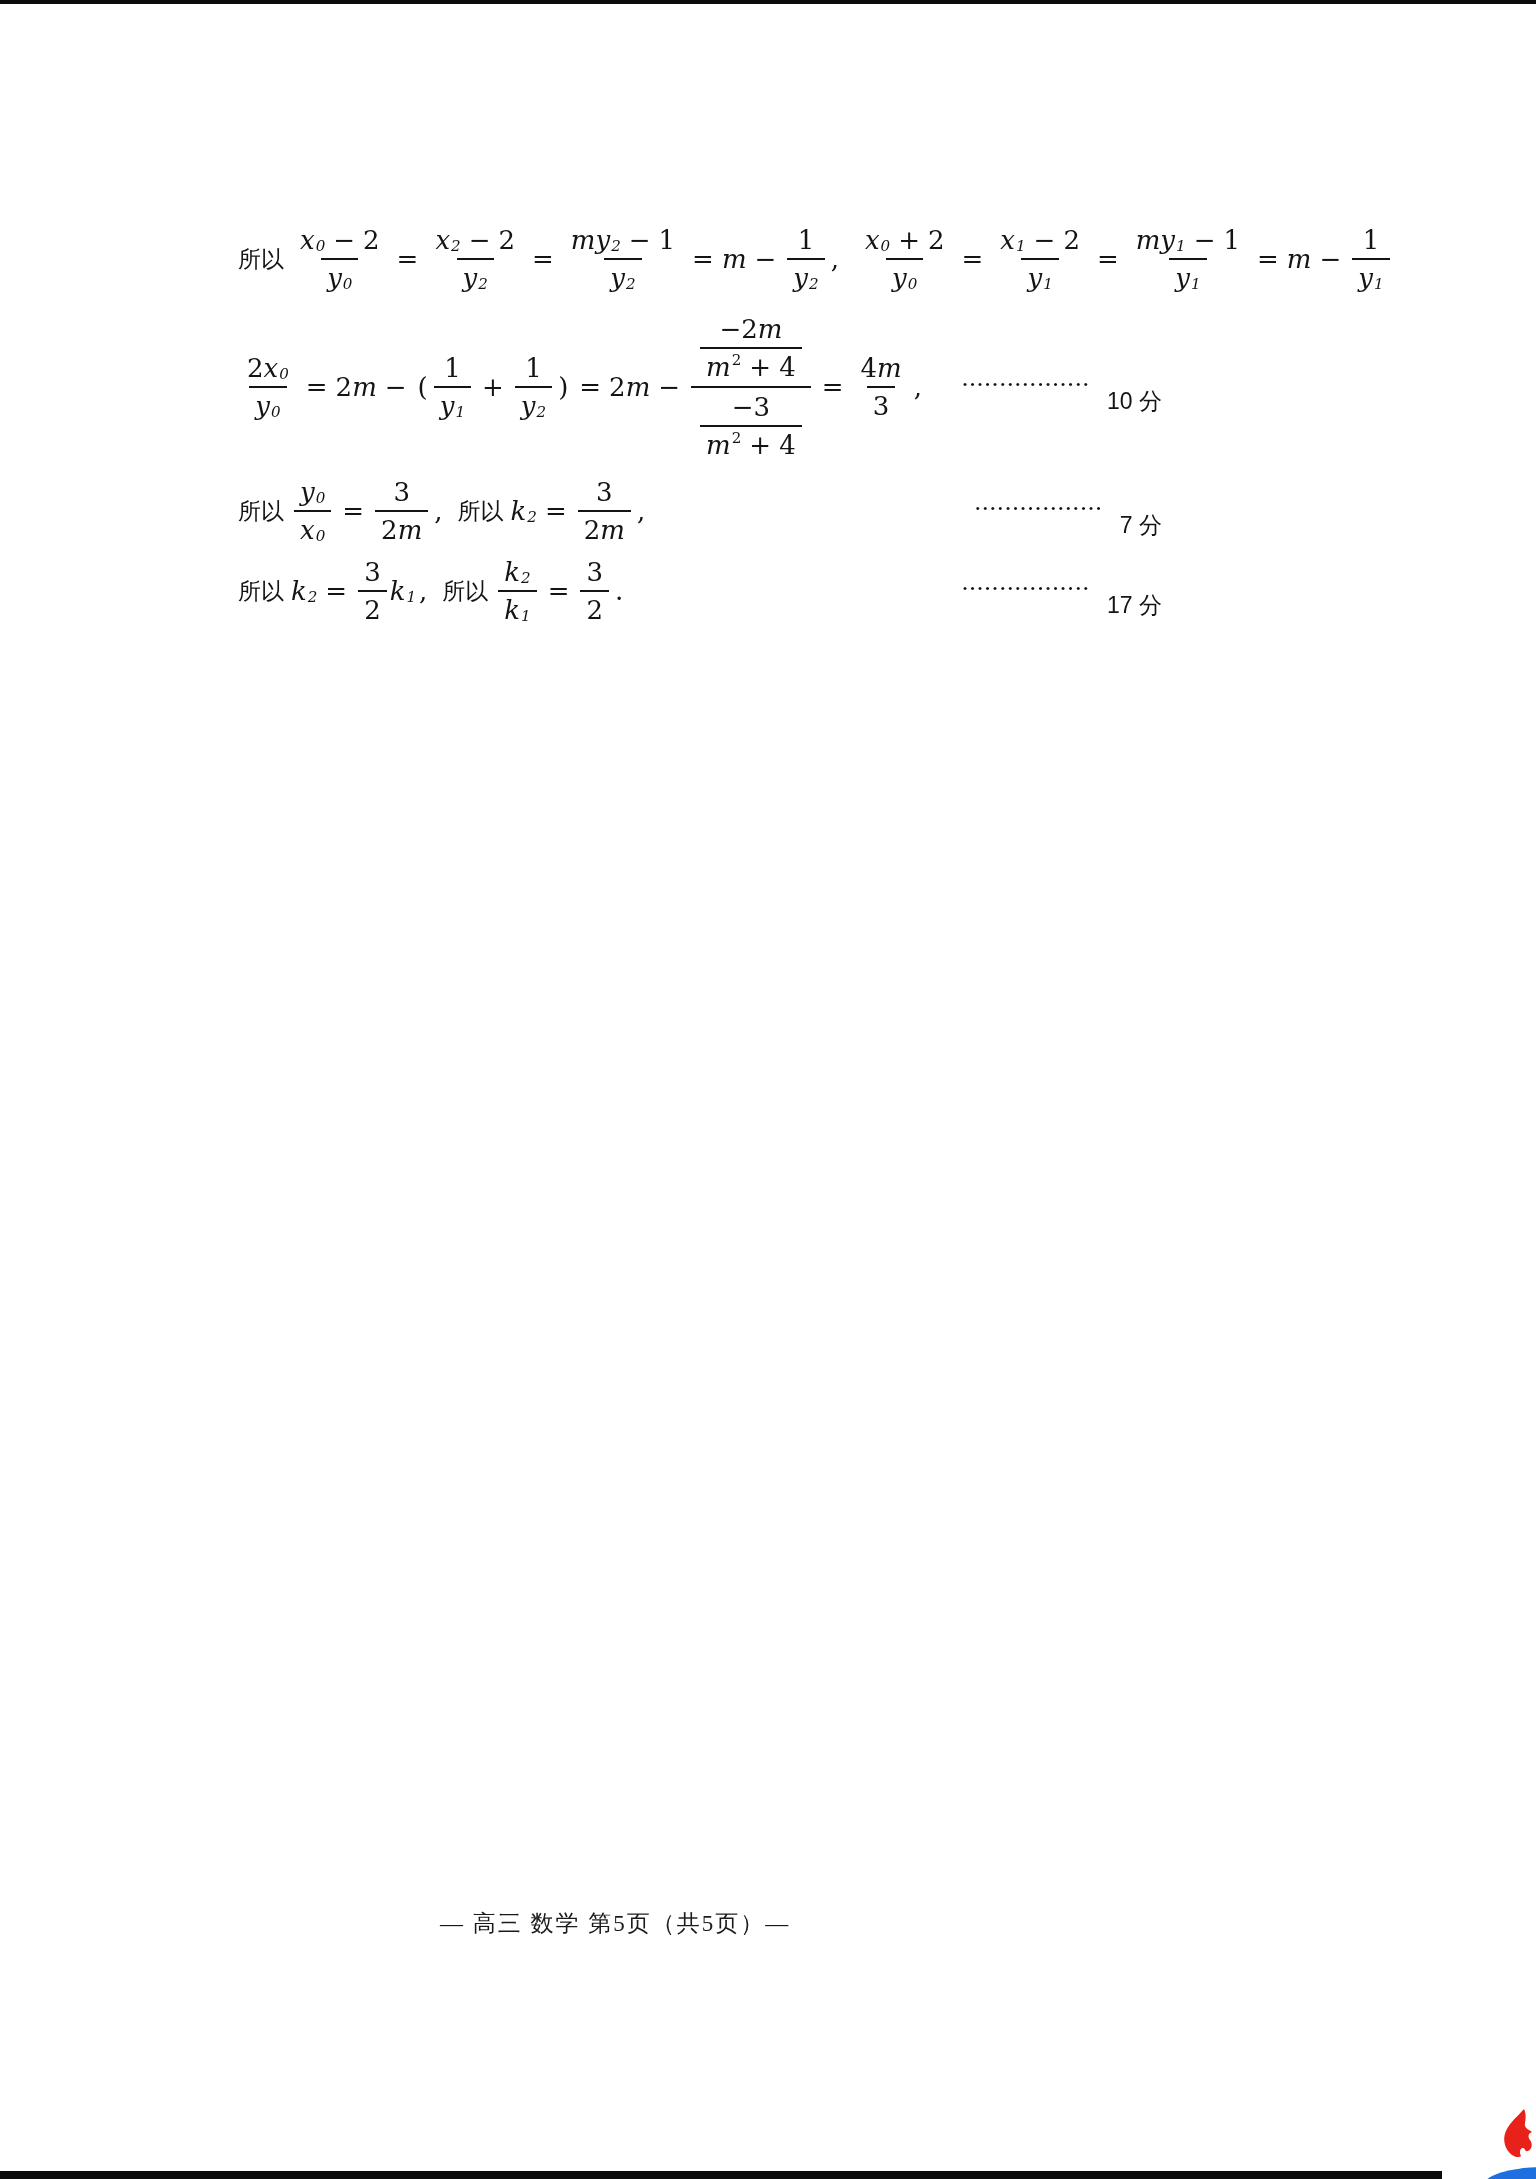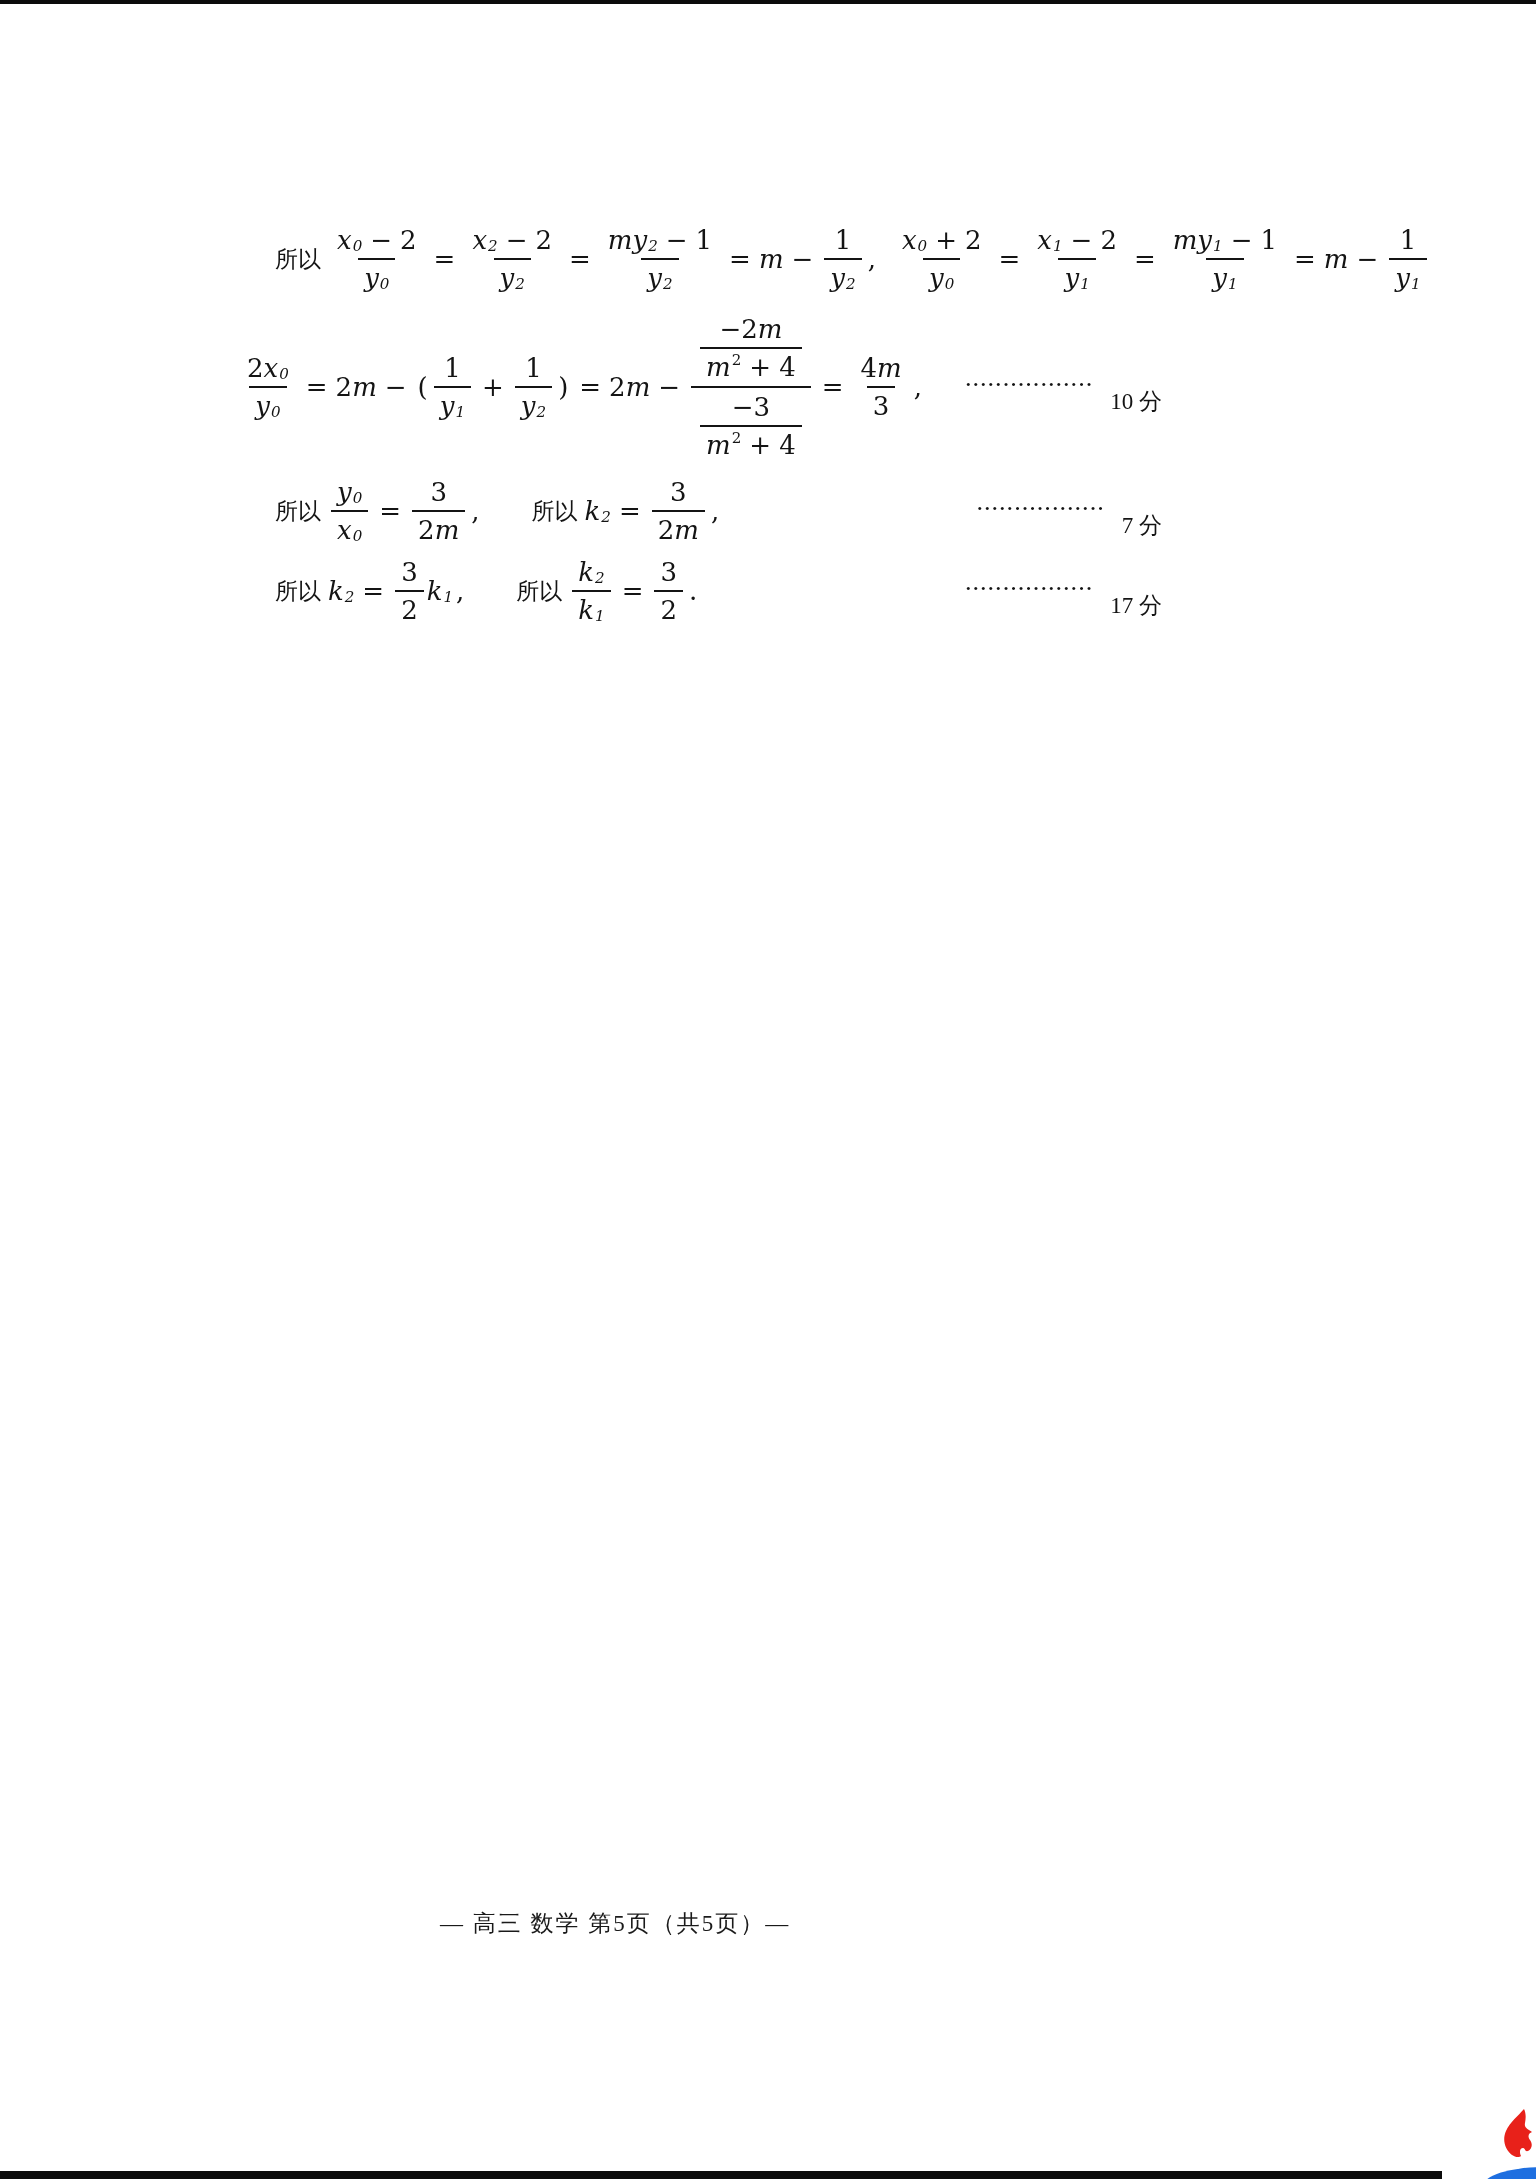--- a/index.html
+++ b/index.html
@@ -16,35 +16,35 @@
 
   
   .content{position:absolute;left:238px;top:224px;width:924px;}
   .frow{display:flex;align-items:center;}
   .frow.r1{margin-bottom:18px;}
   .frow.r2{margin-bottom:14px;}
   .frow.r3{margin-bottom:10px;}
   .formula{display:flex;align-items:center;flex-wrap:nowrap;
     font-family:"DejaVu Serif","Liberation Serif",serif;font-size:26px;}
   .formula span{display:inline-flex;align-items:center;}
-  .m-txt{font-family:"Liberation Serif","DejaVu Serif",serif;font-size:23px;font-style:normal;margin-right:7px;white-space:pre;margin-left:37px;}
+  .m-txt{font-family:"Liberation Serif","DejaVu Serif",serif;font-size:23px;font-style:normal;margin-right:7px;white-space:pre;}
   .m-var{font-style:italic;}
   .m-num{font-style:normal;}
   .m-op{margin:0 8px;font-style:normal;}
   .m-pun{margin:0 3px;font-style:normal;}
   .m-var sub,.m-num sub{font-size:0.58em;font-style:italic;transform:translateY(0.42em);display:inline-block;margin-left:1px;}
   .m-var sup,.m-num sup{font-size:0.58em;font-style:normal;transform:translateY(-0.45em);display:inline-block;margin-left:1px;}
   .m-frac{display:inline-flex;flex-direction:column;align-items:center;margin:0 3px;}
   .m-frac .fnum{display:inline-flex;align-items:center;justify-content:center;padding:1px 6px 3px;}
   .m-frac .fden{display:inline-flex;align-items:center;justify-content:center;padding:3px 6px 1px;border-top:2px solid #141414;}
 
   
   .marker{margin-left:auto;display:flex;align-items:center;gap:16px;}
   .dots{font-size:13px;letter-spacing:3px;color:#141414;white-space:nowrap;transform:translateY(-2px);}
-  .score{font-family:Liberation Serif, serif;font-size:23px;white-space:pre;margin-top:28px;}
+  .score{font-family:Liberation Sans, sans-serif;font-size:23px;white-space:pre;margin-top:28px;}
 
   
   .footer{position:absolute;left:0;top:1908px;width:1230px;text-align:center;
     font-size:23px;letter-spacing:2px;color:#1a1a1a;}
 </style>
 </head>
 <body>
 
 <div class="edge-bar-top"></div>
 <div class="edge-bar-bottom"></div>

